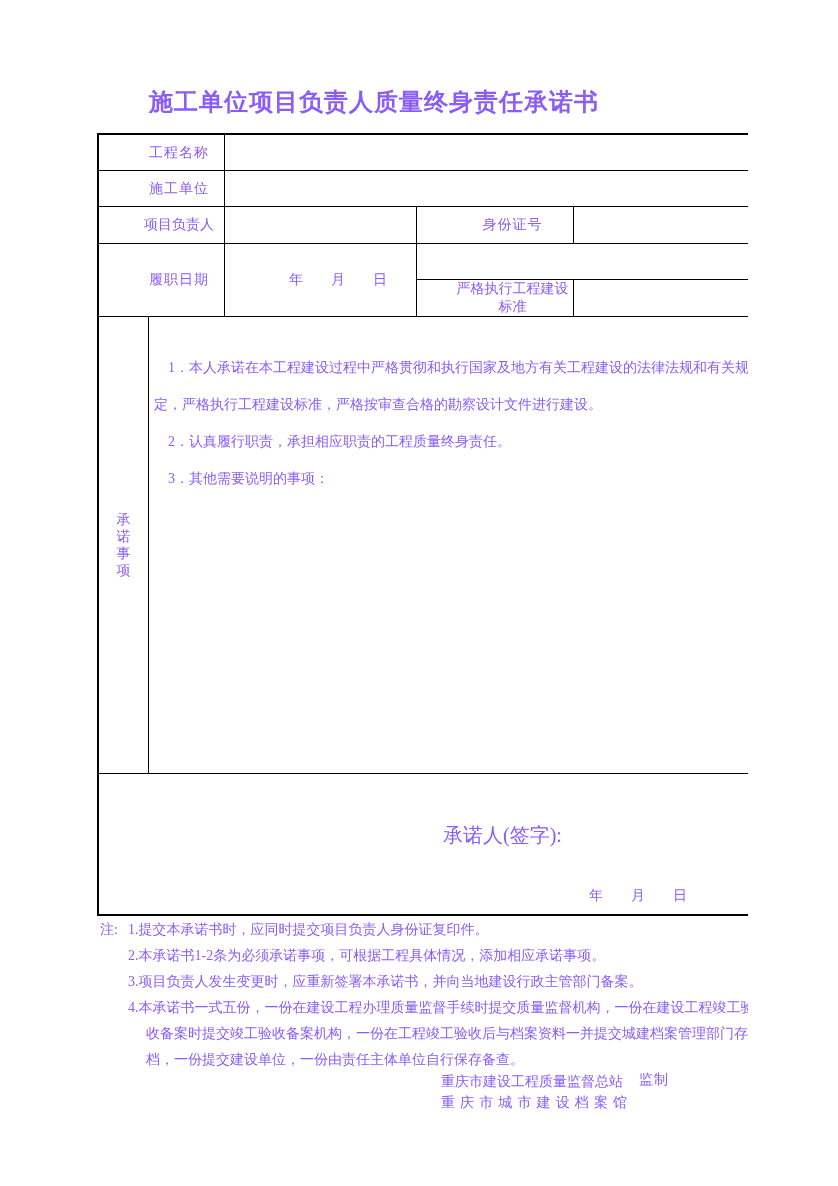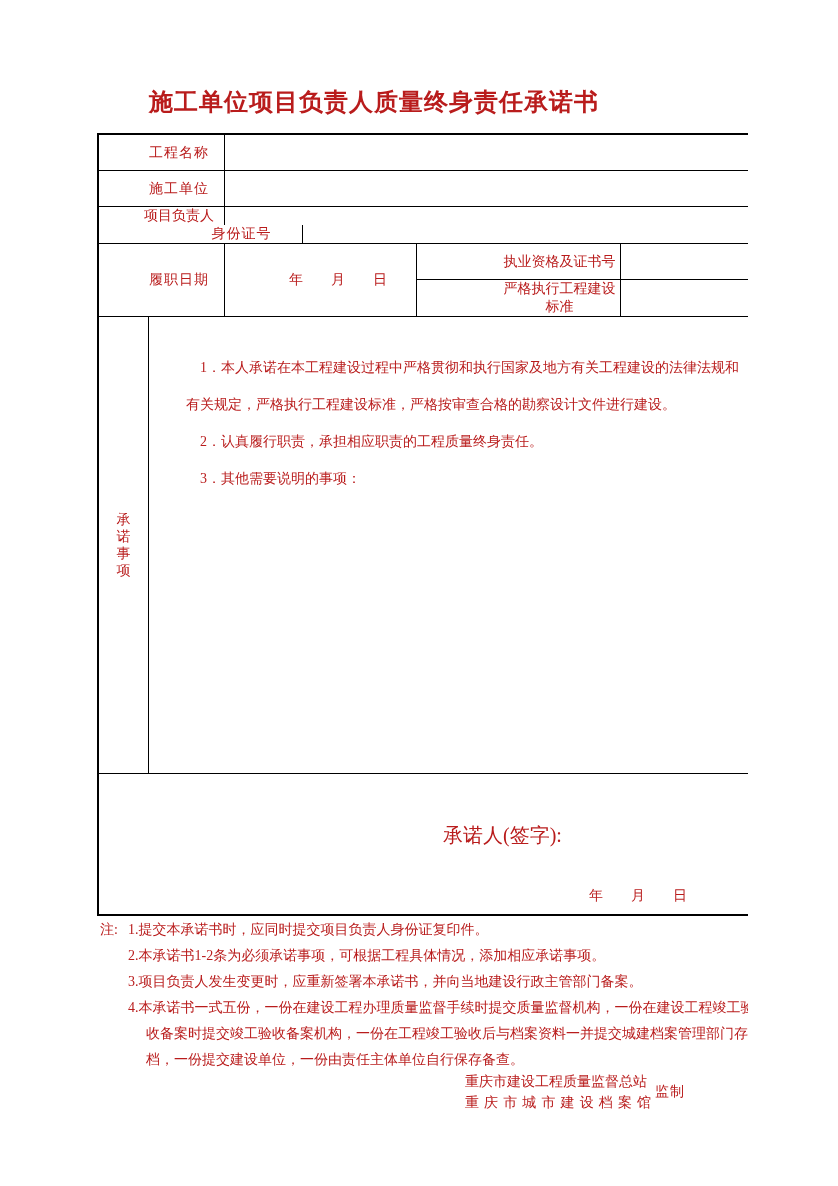--- a/index.html
+++ b/index.html
@@ -1,76 +1,76 @@
 <!DOCTYPE html>
 <html><head>
 <meta charset="utf-8">
 <style>
   * { margin:0; padding:0; box-sizing:border-box; }
   html,body { background:#ffffff; }
   .page {
     position:relative;
     width:748px; height:1186px;
     background:#ffffff;
-    color:#b91c1c;
+    color:#8b5cf6;
     font-family:"Liberation Serif", serif;
     overflow:hidden;
   }
   .doc-title {
     position:absolute; top:86px; left:0; width:100%;
     text-align:center;
     font-family:"Liberation Sans", sans-serif;
     font-size:24px; font-weight:bold; letter-spacing:1px;
   }
   
   .form-table {
     position:absolute; left:97px; top:133px;
     width:664px; height:783px;
     border:2px solid #000;
     display:flex; flex-direction:column;
     font-size:14px;
   }
   .row { display:flex; border-bottom:1px solid #000; }
   .r-sm1 { height:36px; }
   .r-sm2 { height:36px; }
-  .r-sm3 { height:37px;flex-direction:column; }
+  .r-sm3 { height:37px; }
   .r-md  { height:73px; }
   .r-big { height:457px; }
   .r-sign { flex:1; border-bottom:none; position:relative; }
   .cell { display:flex; align-items:center;padding-left:35px; }
   .cell.center { justify-content:center; text-align:center; }
   .b-r { border-right:1px solid #000; }
   .w-label { width:126px; }
   .w-val   { width:192px; }
-  .w-lab2  { width:157px;margin-left:47px; }
+  .w-lab2  { width:157px; }
   .flex1 { flex:1; }
   .lbl { letter-spacing:1px; }
   .lbl-tight { letter-spacing:0; }
   .stack { flex:1; display:flex; flex-direction:column; }
   .substack { flex:1; display:flex; }
   .substack.b-b { border-bottom:1px solid #000; }
   
   .vlabel-cell { width:50px; border-right:1px solid #000; display:flex; align-items:center; justify-content:center; }
   .vlabel-text { width:16px; line-height:17px; text-align:center; word-break:break-all; letter-spacing:0; }
-  .commit-cell { flex:1; padding:32px 10px 0 5px;margin-left:32px; }
+  .commit-cell { flex:1; padding:32px 10px 0 5px; }
   .commit-cell p { text-indent:1em; line-height:37px; font-size:14px; }
   
   .signer { position:absolute; left:344px; top:48px; font-size:20px; }
   .sign-date { position:absolute; right:72px; top:113px; font-size:14px; }
   
   .notes {
     position:absolute; left:100px; top:917px; width:662px;
     font-size:14px; line-height:26px;
   }
   .note-item { position:relative; margin-left:28px; padding-left:18px; text-indent:-18px; }
   .note-prefix { position:absolute; left:-28px; top:0; text-indent:0; }
   
   .footer {
-    position:absolute; right:63px; top:1071px;
-    display:flex; align-items:center; gap:4px;
+    position:absolute; right:79px; top:1071px;
+    display:flex; gap:12px;
   }
   .org-block { width:186px; font-size:14px; line-height:21px; }
   .org-line1 { white-space:nowrap; }
   .org-line2 { text-align:justify; text-align-last:justify; }
   .seal { font-size:14px; letter-spacing:1px; }
 </style>
 </head>
 <body>
 
 <div class="page">
@@ -94,21 +94,20 @@
       <div class="cell b-r w-val"></div>
       <div class="cell center b-r w-lab2 lbl">身份证号</div>
       <div class="cell flex1"></div>
     </div>
 
     <div class="row r-md">
       <div class="cell center b-r w-label lbl">履职日期</div>
       <div class="cell center b-r w-val">年　　月　　日</div>
       <div class="stack">
         <div class="substack b-b">
-          <div class="cell center b-r w-lab2 lbl-tight">执业资格及证书号</div>
           <div class="cell flex1"></div>
         </div>
         <div class="substack">
           <div class="cell center b-r w-lab2 lbl-tight">严格执行工程建设标准</div>
           <div class="cell flex1"></div>
         </div>
       </div>
     </div>
 
     <div class="row r-big">

